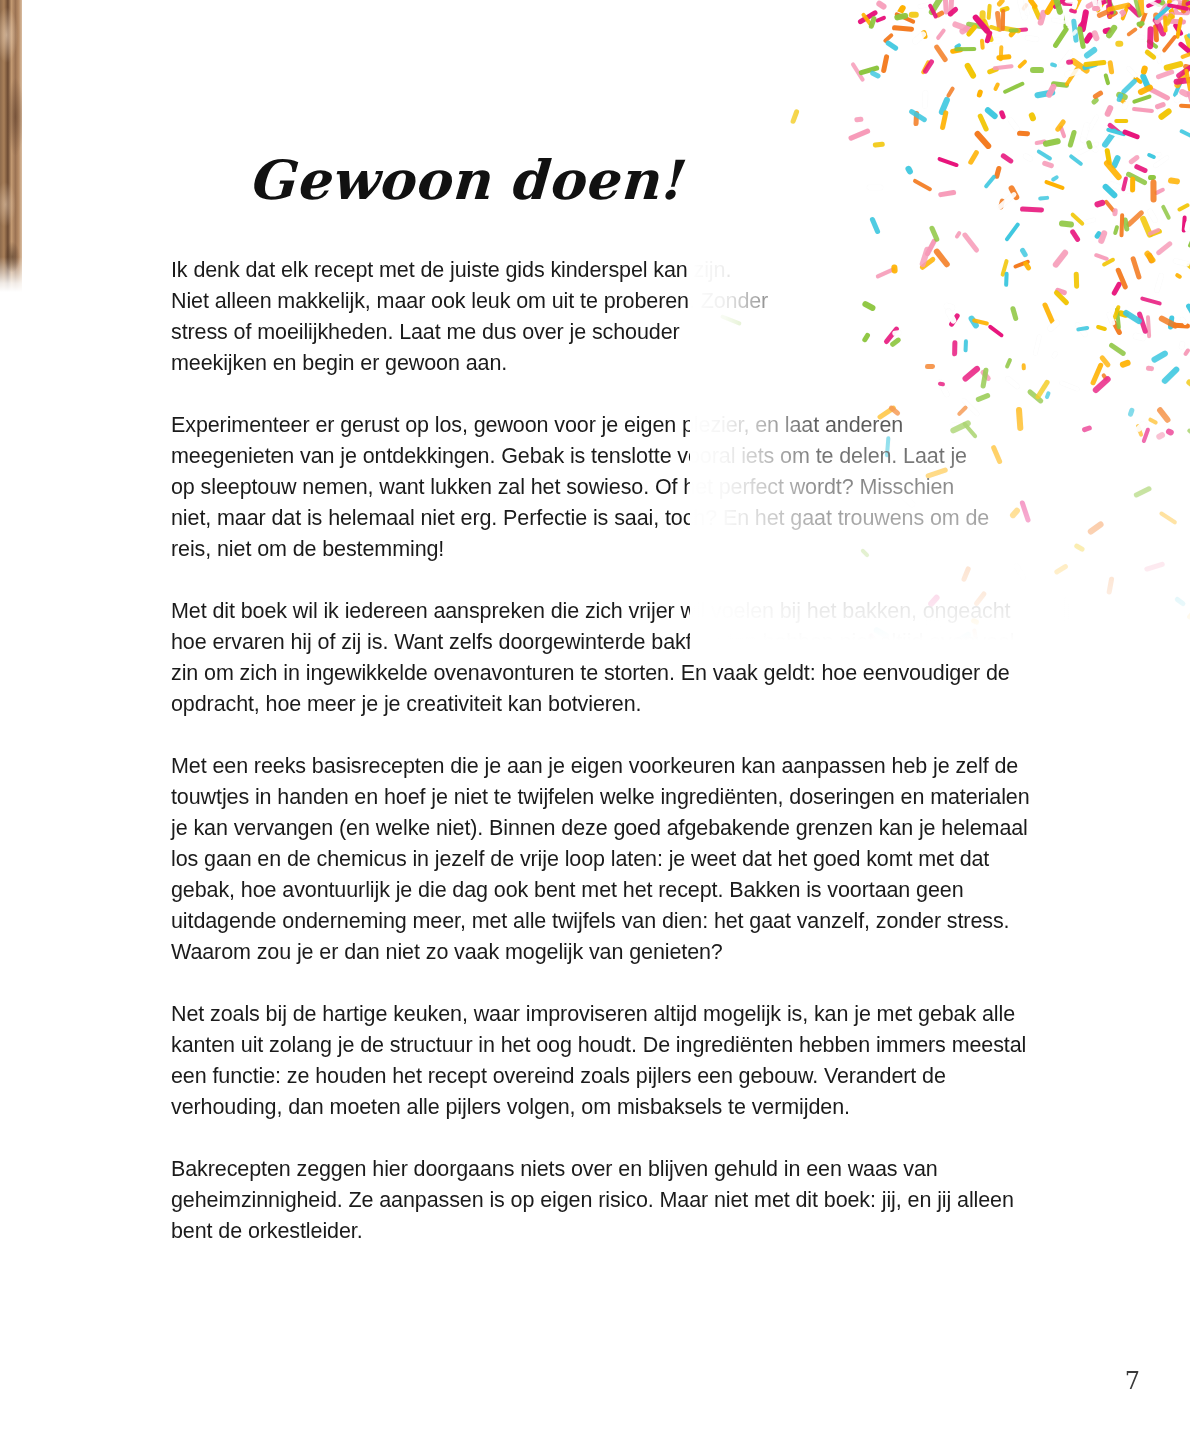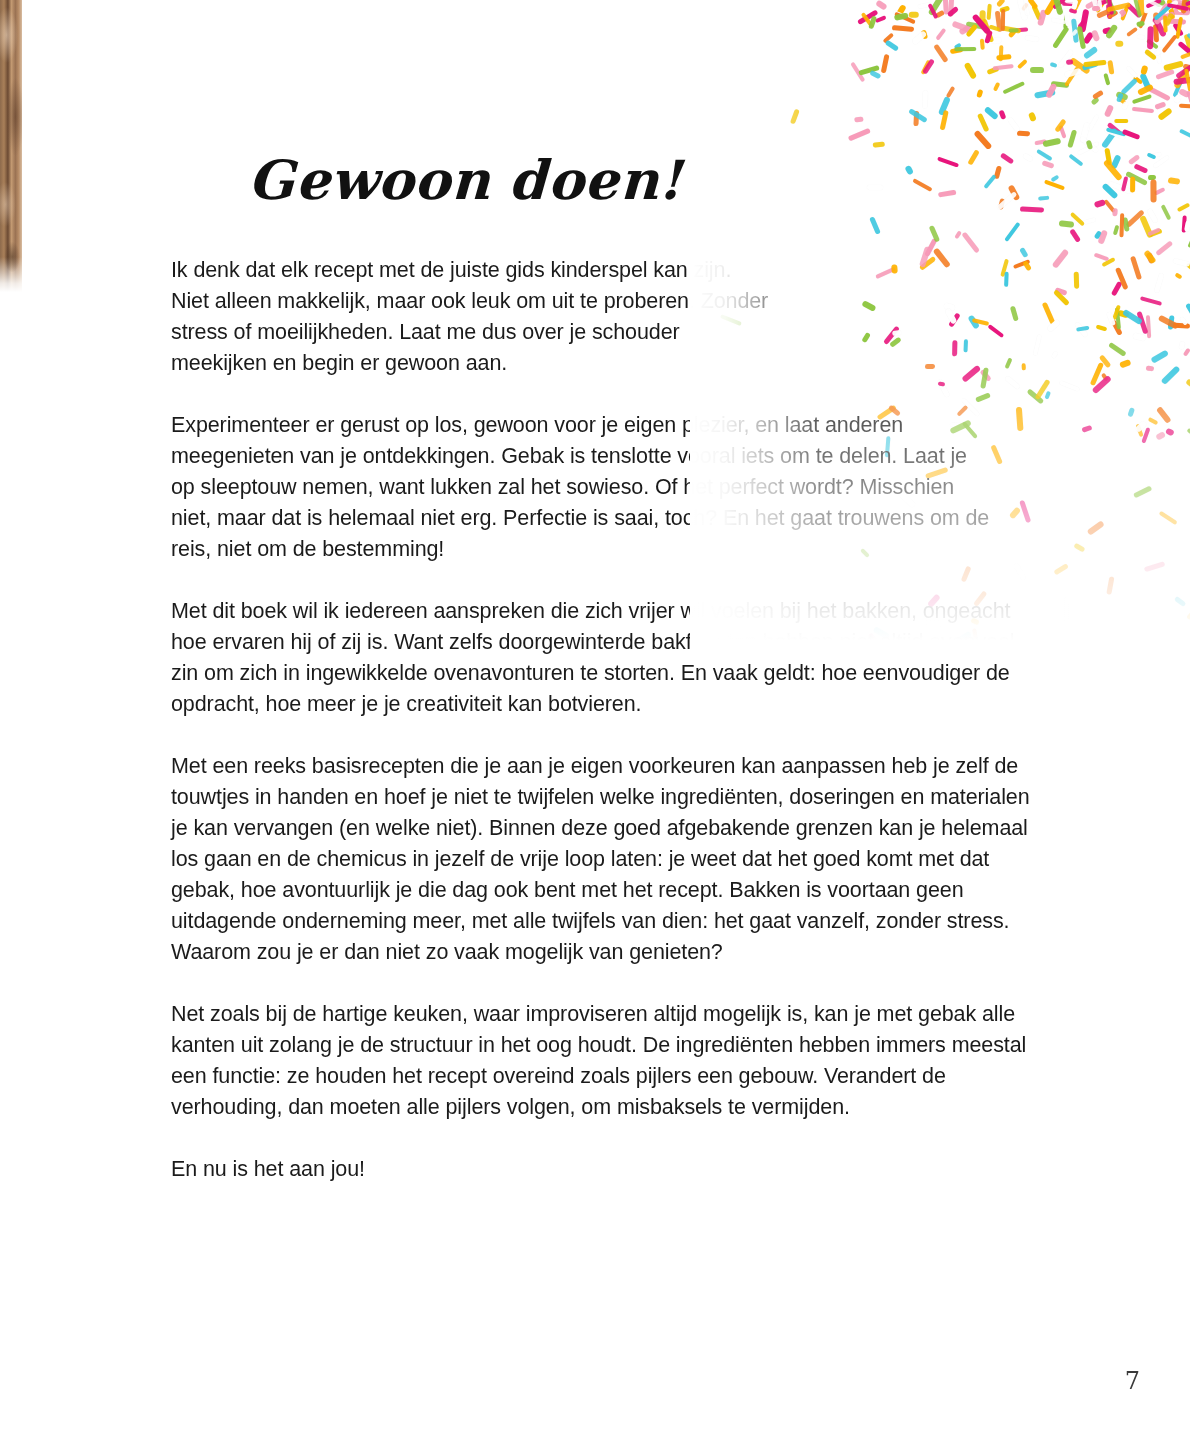--- a/index.html
+++ b/index.html
@@ -577,19 +577,19 @@
 
   <div class="content">
     <h1 class="title">Gewoon doen!</h1>
 
     <div class="body-copy">
       <p class="narrow">Ik denk dat elk recept met de juiste gids kinderspel kan zijn. Niet alleen makkelijk, maar ook leuk om uit te proberen. Zonder stress of moeilijkheden. Laat me dus over je schouder meekijken en begin er gewoon aan.</p>
       <p class="medium">Experimenteer er gerust op los, gewoon voor je eigen plezier, en laat anderen meegenieten van je ontdekkingen. Gebak is tenslotte vooral iets om te delen. Laat je op sleeptouw nemen, want lukken zal het sowieso. Of het perfect wordt? Misschien niet, maar dat is helemaal niet erg. Perfectie is saai, toch? En het gaat trouwens om de reis, niet om de bestemming!</p>
       <p>Met dit boek wil ik iedereen aanspreken die zich vrijer wil voelen bij het bakken, ongeacht hoe ervaren hij of zij is. Want zelfs doorgewinterde bakfanaten hebben niet altijd evenveel zin om zich in ingewikkelde ovenavonturen te storten. En vaak geldt: hoe eenvoudiger de opdracht, hoe meer je je creativiteit kan botvieren.</p>
       <p>Met een reeks basisrecepten die je aan je eigen voorkeuren kan aanpassen heb je zelf de touwtjes in handen en hoef je niet te twijfelen welke ingrediënten, doseringen en materialen je kan vervangen (en welke niet). Binnen deze goed afgebakende grenzen kan je helemaal los gaan en de chemicus in jezelf de vrije loop laten: je weet dat het goed komt met dat gebak, hoe avontuurlijk je die dag ook bent met het recept. Bakken is voortaan geen uitdagende onderneming meer, met alle twijfels van dien: het gaat vanzelf, zonder stress. Waarom zou je er dan niet zo vaak mogelijk van genieten?</p>
       <p>Net zoals bij de hartige keuken, waar improviseren altijd mogelijk is, kan je met gebak alle kanten uit zolang je de structuur in het oog houdt. De ingrediënten hebben immers meestal een functie: ze houden het recept overeind zoals pijlers een gebouw. Verandert de verhouding, dan moeten alle pijlers volgen, om misbaksels te vermijden.</p>
-      <p>En nu is het aan jou!</p>
+      <p>Bakrecepten zeggen hier doorgaans niets over en blijven gehuld in een waas van geheimzinnigheid. Ze aanpassen is op eigen risico. Maar niet met dit boek: jij, en jij alleen bent de orkestleider.</p>
     </div>
   </div>
 
   <div class="page-number">7</div>
 
 </div>
 
 </body></html>

